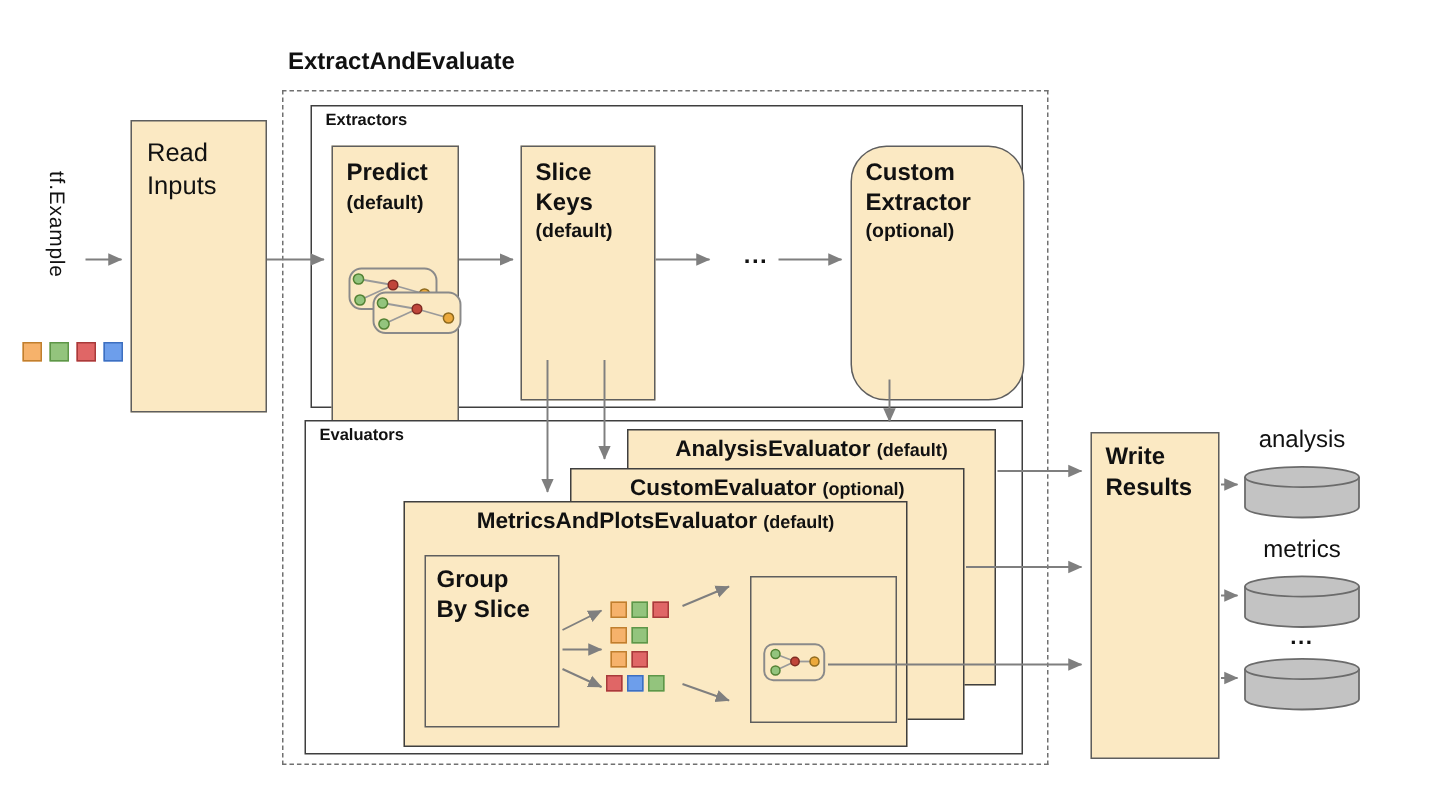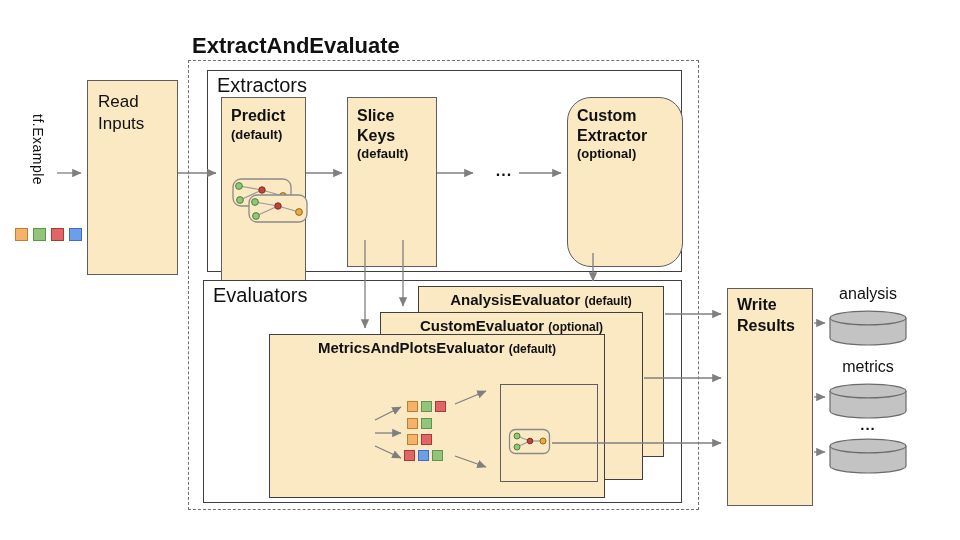--- a/index.html
+++ b/index.html
@@ -13,36 +13,36 @@
   .tanbox {
     position:absolute;
     background:var(--box-fill,#FBE9C3);
     border:1.5px solid var(--box-border,#5E5E5E);
   }
   .container {
     position:absolute;
     background:#fff;
     border:1.5px solid var(--container-border,#3F3F3F);
   }
-  .container-label { font-weight:normal; font-size:20px; padding:3px 0 0 9px; }
+  .container-label { font-weight:bold; font-size:11px; padding:3px 0 0 9px; }
 
   
   .tf-label {
     position:absolute; left:30px; top:114px; height:126px;
     writing-mode:vertical-rl; font-size:14px; letter-spacing:0.5px;
   }
   .legend { position:absolute; left:15px; top:228px; display:flex; gap:5px; }
   .sq { display:inline-block; width:11px; height:11px; border:1.5px solid #888; }
   .legend .sq { width:13px; height:13px; }
 
   .read-inputs { left:87px; top:80px; width:91px; height:195px;
     font-weight:normal; font-size:17px; line-height:1.28; padding:10px 4px 0 10px; }
 
   
-  .main-title { position:absolute; left:192px; top:33px; font-weight:bold; font-size:22px; }
+  .main-title { position:absolute; left:192px; top:33px; font-weight:bold; font-size:16px; }
   .dashed-box { position:absolute; left:188px; top:60px; width:511px; height:450px;
     border:1.6px dashed var(--dashed-border,#707070); }
 
   
   .extractors { left:207px; top:70px; width:475px; height:202px; }
   .ex-box { padding:8px 4px 0 9px; font-weight:bold; }
   .ex-name { font-size:16px; line-height:1.22; }
   .ex-qual { font-size:13px; margin-top:1px; }
   .predict-box { left:221px; top:97px; width:85px; height:204px; }
   .slice-keys-box { left:347px; top:97px; width:90px; height:170px; }
@@ -179,20 +179,22 @@
       <span class="qual">(optional)</span>
     </div>
   </div>
   <div class="tanbox eval-box eval-metrics">
     <div class="eval-title">
       <span>MetricsAndPlotsEvaluator</span>
       <span class="qual">(default)</span>
     </div>
   </div>
 
+  <div class="tanbox group-box pre">Group
+By Slice</div>
 
   <div class="grid-row r0">
       <span class="sq" style="background: rgb(246, 178, 107); border-color: rgb(192, 127, 46);"></span>
       <span class="sq" style="background: rgb(147, 196, 125); border-color: rgb(94, 150, 72);"></span>
       <span class="sq" style="background: rgb(224, 102, 102); border-color: rgb(168, 58, 58);"></span>
     </div>
   <div class="grid-row r1">
       <span class="sq" style="background: rgb(246, 178, 107); border-color: rgb(192, 127, 46);"></span>
       <span class="sq" style="background: rgb(147, 196, 125); border-color: rgb(94, 150, 72);"></span>
     </div>

